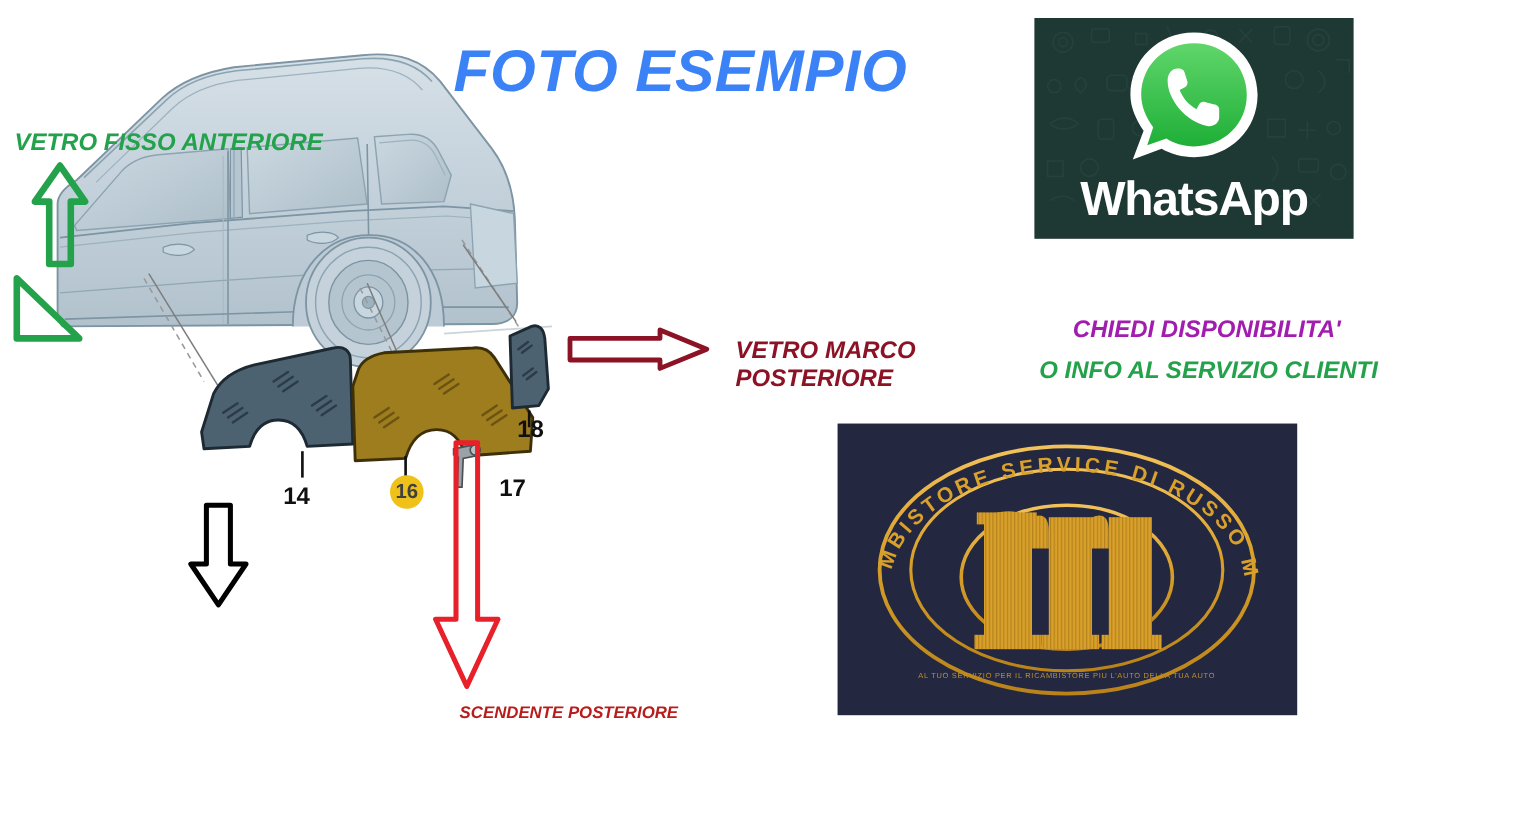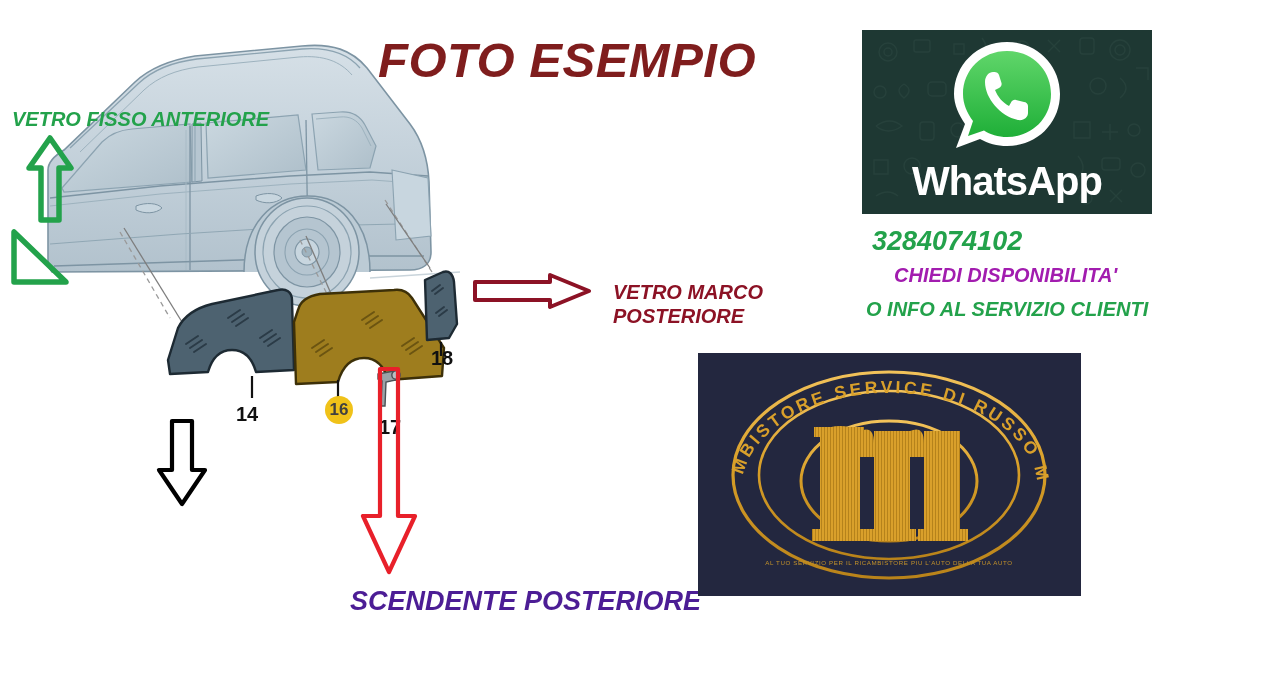--- a/index.html
+++ b/index.html
@@ -7,38 +7,38 @@
        font-family:"Liberation Sans", sans-serif;}
   .stage{position:absolute;inset:0;background:#ffffff;}
 
   
   .abs{position:absolute;}
 
   
   #title-foto-esempio{
     left:378px;top:36px;width:420px;
     font-size:49px;font-weight:bold;font-style:italic;
-    color:#7f1d1d;letter-spacing:0.5px;line-height:1;
+    color:#3b82f6;letter-spacing:0.5px;line-height:1;
     white-space:nowrap;
   }
   .label-green{
     color:#23a24b;font-weight:bold;font-style:italic;
     font-size:20px;line-height:1.12;white-space:nowrap;
   }
   .label-darkred{
     color:#8c1225;font-weight:bold;font-style:italic;
     font-size:20px;line-height:1.2;
   }
   .label-black{
     color:#000000;font-weight:bold;font-style:italic;
     font-size:21px;line-height:1.2;white-space:nowrap;
   }
   .label-red{
-    color:#4c1d95;font-weight:bold;font-style:italic;
-    font-size:27px;line-height:1.2;white-space:nowrap;
+    color:#b91c1c;font-weight:bold;font-style:italic;
+    font-size:14px;line-height:1.2;white-space:nowrap;margin-left:33px;
   }
   #label-vetro-fisso-anteriore{left:12px;top:108px;}
   #label-vetro-fisso-posteriore{left:613px;top:280px;}
   #label-scendente-anteriore{left:78px;top:509px;}
   #label-scendente-posteriore{left:350px;top:585px;}
 
   
   #phone-number{
     position:absolute;left:872px;top:226px;
     color:#23a24b;font-weight:bold;font-style:italic;
@@ -50,21 +50,21 @@
     font-size:20px;white-space:nowrap;
   }
   #contact-line-2{
     position:absolute;left:866px;top:298px;
     color:#23a24b;font-weight:bold;font-style:italic;
     font-size:20px;white-space:nowrap;
   }
 
   
   #whatsapp-banner{
-    left:862px;top:30px;width:290px;height:184px;
+    left:862px;top:15px;width:266px;height:184px;
     background:#1e3833;overflow:hidden;
   }
   #whatsapp-doodles{position:absolute;inset:0;opacity:.30;}
   #whatsapp-wordmark{
     position:absolute;left:0;right:0;bottom:10px;
     text-align:center;color:#ffffff;
     font-size:40px;font-weight:bold;letter-spacing:-1px;
     font-family:"Liberation Sans", sans-serif;
   }
   #whatsapp-logo-mark{position:absolute;left:50%;top:6px;transform:translateX(-50%);}
@@ -74,21 +74,21 @@
     left:698px;top:353px;width:383px;height:243px;
     background:#23273f;overflow:hidden;
   }
 
   
   .partnum{
     position:absolute;color:#101010;font-weight:bold;
     font-size:20px;font-family:"Liberation Sans", sans-serif;
   }
   #partnum-14{left:236px;top:403px;}
-  #partnum-17{left:379px;top:416px;}
+  #partnum-17{left:379px;top:396px;padding-left:37px;}
   #partnum-18{left:431px;top:347px;}
   #partnum-16{
     position:absolute;left:325px;top:396px;width:28px;height:28px;
     border-radius:50%;background:#f0c219;
     color:#404040;font-weight:bold;font-size:17px;
     display:flex;align-items:center;justify-content:center;
     font-family:"Liberation Sans", sans-serif;
   }
 </style>
 </head>
@@ -300,21 +300,20 @@
       <path d="M45,36 C41,36 37,40 37,46 C37,62 52,80 70,84
                C76,85 80,81 80,77 L80,70 C80,68 78,66 76,66
                L68,64 C66,63.5 64,64.5 63,66.5 L61,70
                C54,66 50,61 47,54 L51,52 C53,51 54,49 53.5,47
                L51,39 C50.5,37 48.5,36 46.5,36 Z" fill="#ffffff"></path>
     </svg>
 
     <div id="whatsapp-wordmark">WhatsApp</div>
   </div>
 
-  <div id="phone-number">3284074102</div>
   <div id="contact-line-1">CHIEDI DISPONIBILITA'</div>
   <div id="contact-line-2">O INFO AL SERVIZIO CLIENTI</div>
 
   <div class="abs" id="store-logo">
     <svg width="383" height="243" viewBox="0 0 383 243">
       <defs>
         <linearGradient id="goldg" x1="0" y1="0" x2="0" y2="1">
           <stop offset="0%" stop-color="#f2c25a"></stop>
           <stop offset="45%" stop-color="#d89f28"></stop>
           <stop offset="100%" stop-color="#b9831a"></stop>

